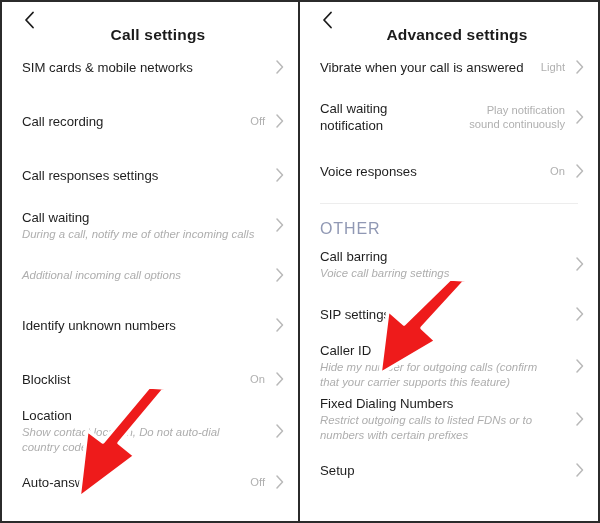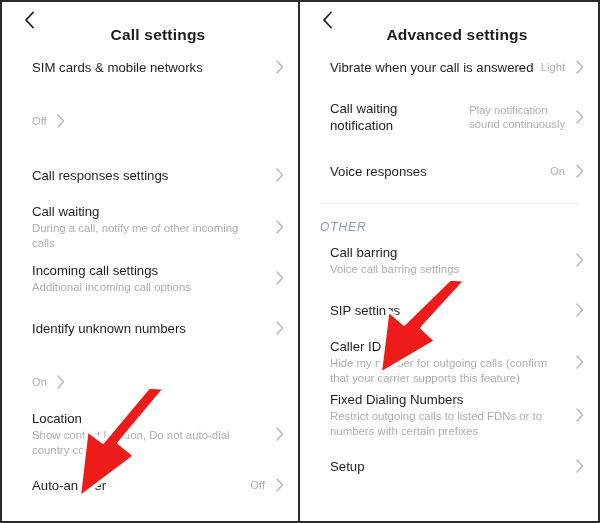--- a/index.html
+++ b/index.html
@@ -75,67 +75,67 @@
     padding: 0 0 0 0;
   }
   .row {
     position: relative;
     display: flex;
     align-items: center;
     padding: 0 12px 0 20px;
     box-sizing: border-box;
     min-height: 44px;
     cursor: pointer;
-    margin-left: 10px;
   }
   .row-texts {
     flex: 1 1 auto;
     min-width: 0;
     padding-right: 6px;
   }
   .row-title {
     font-size: 13.2px;
     color: #1e1e1e;
     line-height: 17px;
     white-space: pre-line;
   }
   .row-sub {
     font-size: 11.4px;
     color: #aeaeae;
     line-height: 14.5px;
     margin-top: 1px;
+    font-style: italic;
   }
   .row-value {
     flex: 0 0 auto;
     font-size: 11.2px;
     color: #b0b0b0;
+    text-align: right;
     line-height: 14px;
     white-space: pre-line;
     padding-right: 8px;
   }
   .chev {
     flex: 0 0 auto;
     width: 13px;
     display: flex;
     align-items: center;
     justify-content: center;
   }
   .chev svg { display: block; }
 
   .divider {
     height: 1px;
     background: #ededed;
     margin: 10px 20px 10px 20px;
   }
   .section-label {
-    font-size: 12px;
+    font-size: 16px;
     letter-spacing: .9px;
     color: #9098b4;
     padding: 6px 20px 4px 20px;
-    font-style: italic;
   }
   .gap-md { height: 10px; }
   .gap-sm { height: 6px; }
 
   
   .arrow {
     position: absolute;
     pointer-events: none;
   }
 </style>
@@ -171,20 +171,23 @@
           <div class="chev">
             <svg width="8" height="14" viewBox="0 0 8 14" fill="none">
               <path d="M1 1 L6.5 7 L1 13" stroke="#b9b9b9" stroke-width="1.5" stroke-linecap="round" stroke-linejoin="round"></path>
             </svg>
           </div>
         </div>
 
         <div class="gap-md"></div>
 
         <div class="row">
+          <div class="row-texts">
+            <div class="row-title">Call recording</div>
+          </div>
           <div class="row-value">Off</div>
           <div class="chev">
             <svg width="8" height="14" viewBox="0 0 8 14" fill="none">
               <path d="M1 1 L6.5 7 L1 13" stroke="#b9b9b9" stroke-width="1.5" stroke-linecap="round" stroke-linejoin="round"></path>
             </svg>
           </div>
         </div>
 
         <div class="gap-md"></div>
 
@@ -212,21 +215,20 @@
             <svg width="8" height="14" viewBox="0 0 8 14" fill="none">
               <path d="M1 1 L6.5 7 L1 13" stroke="#b9b9b9" stroke-width="1.5" stroke-linecap="round" stroke-linejoin="round"></path>
             </svg>
           </div>
         </div>
 
         <div class="gap-sm"></div>
 
         <div class="row">
           <div class="row-texts">
-            <div class="row-title">Incoming call settings</div>
             <div class="row-sub">Additional incoming call options</div>
           </div>
           <div class="row-value"></div>
           <div class="chev">
             <svg width="8" height="14" viewBox="0 0 8 14" fill="none">
               <path d="M1 1 L6.5 7 L1 13" stroke="#b9b9b9" stroke-width="1.5" stroke-linecap="round" stroke-linejoin="round"></path>
             </svg>
           </div>
         </div>
 
@@ -240,20 +242,23 @@
           <div class="chev">
             <svg width="8" height="14" viewBox="0 0 8 14" fill="none">
               <path d="M1 1 L6.5 7 L1 13" stroke="#b9b9b9" stroke-width="1.5" stroke-linecap="round" stroke-linejoin="round"></path>
             </svg>
           </div>
         </div>
 
         <div class="gap-md"></div>
 
         <div class="row">
+          <div class="row-texts">
+            <div class="row-title">Blocklist</div>
+          </div>
           <div class="row-value">On</div>
           <div class="chev">
             <svg width="8" height="14" viewBox="0 0 8 14" fill="none">
               <path d="M1 1 L6.5 7 L1 13" stroke="#b9b9b9" stroke-width="1.5" stroke-linecap="round" stroke-linejoin="round"></path>
             </svg>
           </div>
         </div>
 
         <div class="gap-sm"></div>
 

